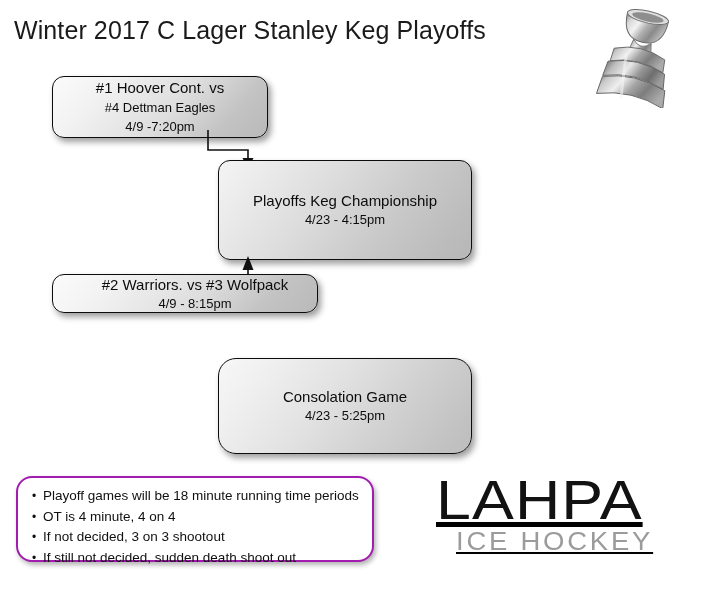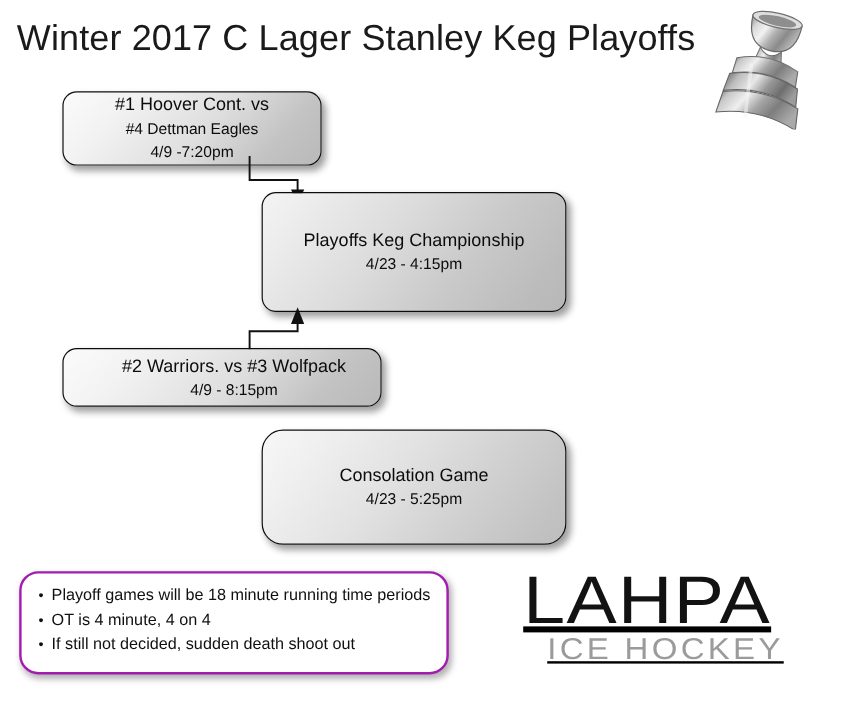--- a/index.html
+++ b/index.html
@@ -18,21 +18,21 @@
     width: 718px;
     height: 595px;
     background: #ffffff;
   }
 
   
   #page-title {
     position: absolute;
     left: 14px;
     top: 16px;
-    font-size: 30px;
+    font-size: 25px;
     color: #1a1a1a;
     letter-spacing: 0.1px;
     white-space: nowrap;
   }
 
   
   #trophy {
     position: absolute;
     left: 596px;
     top: 4px;
@@ -65,21 +65,21 @@
     line-height: 20px;
     white-space: nowrap;
   }
   .node .when {
     font-size: 13px;
     line-height: 18px;
     white-space: nowrap;
   }
 
   #node-semi1 { left: 52px;  top: 76px;  width: 216px; height: 62px; }
-  #node-semi2 { left: 52px;  top: 290px; width: 266px; height: 49px; padding-left: 20px; }
+  #node-semi2 { left: 52px;  top: 274px; width: 266px; height: 39px; padding-left: 20px; }
   #node-final {
     left: 218px; top: 160px; width: 254px; height: 100px;
     background: linear-gradient(128deg, #f4f4f4 0%, #ececec 14%, #dcdcdc 40%, #c9c9c9 66%, #bcbcbc 88%, #b7b7b7 100%);
   }
   #node-consolation {
     left: 218px; top: 358px; width: 254px; height: 96px;
     background: linear-gradient(128deg, #f7f7f7 0%, #f0f0f0 16%, #e2e2e2 42%, #d0d0d0 68%, #c2c2c2 90%, #bdbdbd 100%);
     border-radius: 18px;
   }
 
@@ -241,20 +241,21 @@
 
   <div class="node" id="node-consolation">
     <div class="line1">Consolation Game</div>
     <div class="when">4/23 - 5:25pm</div>
   </div>
 
   <div id="rules-box">
     <ul id="rules-list">
       <li>Playoff games will be 18 minute running time periods</li>
       <li>OT is 4 minute, 4 on 4</li>
+      <li>If not decided, 3 on 3 shootout</li>
       <li>If still not decided, sudden death shoot out</li>
     </ul>
   </div>
 
   <div id="logo">
     <div id="logo-word">LAHPA</div>
     <div id="logo-sub">ICE HOCKEY</div>
   </div>
 
 </div>

